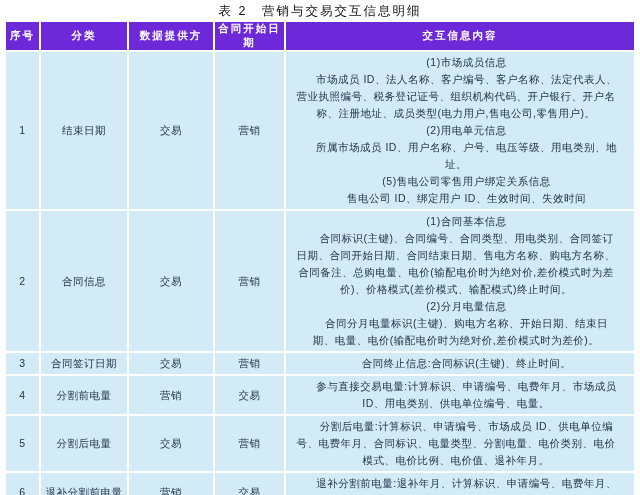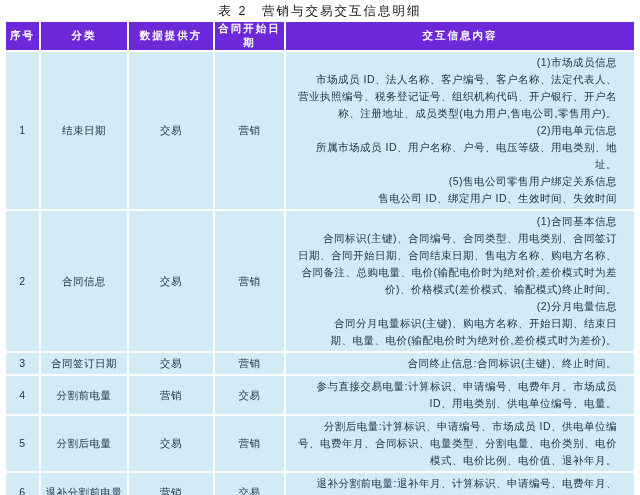--- a/index.html
+++ b/index.html
@@ -48,21 +48,21 @@
     vertical-align: middle;
     letter-spacing: 0.5px;
   }
   td.center {
     text-align: center;
     font-weight: 500;
     color: #22354b;
   }
   td.content-cell {
     padding: 2px 17px 2px 9px;
-    text-align: right;
+    text-align: center;
     color: #22354b;
   }
   td.content-cell p {
     text-indent: 2em;
     margin: 0;
   }
 </style>
 </head>
 <body>
 

